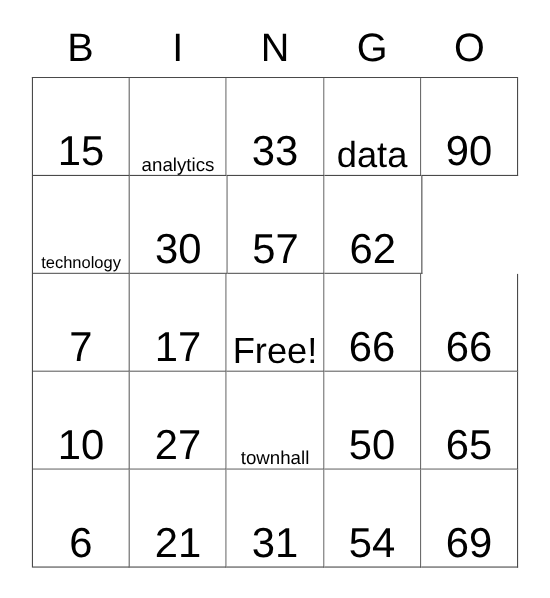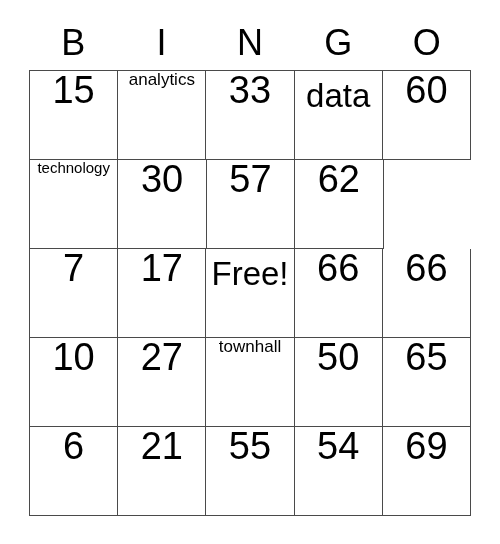--- a/index.html
+++ b/index.html
@@ -53,21 +53,21 @@
     width: 100%;
     height: 89px;
   }
   .cell {
     width: 88.4px;
     height: 89px;
     box-sizing: border-box;
     border-right: 1px solid #4a4a4a;
     border-bottom: 1px solid #4a4a4a;
     display: flex;
-    align-items: flex-start;
+    align-items: flex-end;
     justify-content: center;
     text-align: center;
     overflow: hidden;
     background: #ffffff;
     color: #000000;
   }
   .cell span {
     display: block;
     line-height: 1.05;
     white-space: nowrap;
@@ -109,21 +109,21 @@
         <div class="cell size-small">
           <span>analytics</span>
         </div>
         <div class="cell size-num">
           <span>33</span>
         </div>
         <div class="cell size-word">
           <span>data</span>
         </div>
         <div class="cell size-num">
-          <span>60</span>
+          <span>90</span>
         </div>
       </div>
       <div class="grid-row">
         <div class="cell size-tiny">
           <span>technology</span>
         </div>
         <div class="cell size-num">
           <span>30</span>
         </div>
         <div class="cell size-num">
@@ -168,21 +168,21 @@
         </div>
       </div>
       <div class="grid-row">
         <div class="cell size-num">
           <span>6</span>
         </div>
         <div class="cell size-num">
           <span>21</span>
         </div>
         <div class="cell size-num">
-          <span>55</span>
+          <span>31</span>
         </div>
         <div class="cell size-num">
           <span>54</span>
         </div>
         <div class="cell size-num">
           <span>69</span>
         </div>
       </div>
     </div>
 

